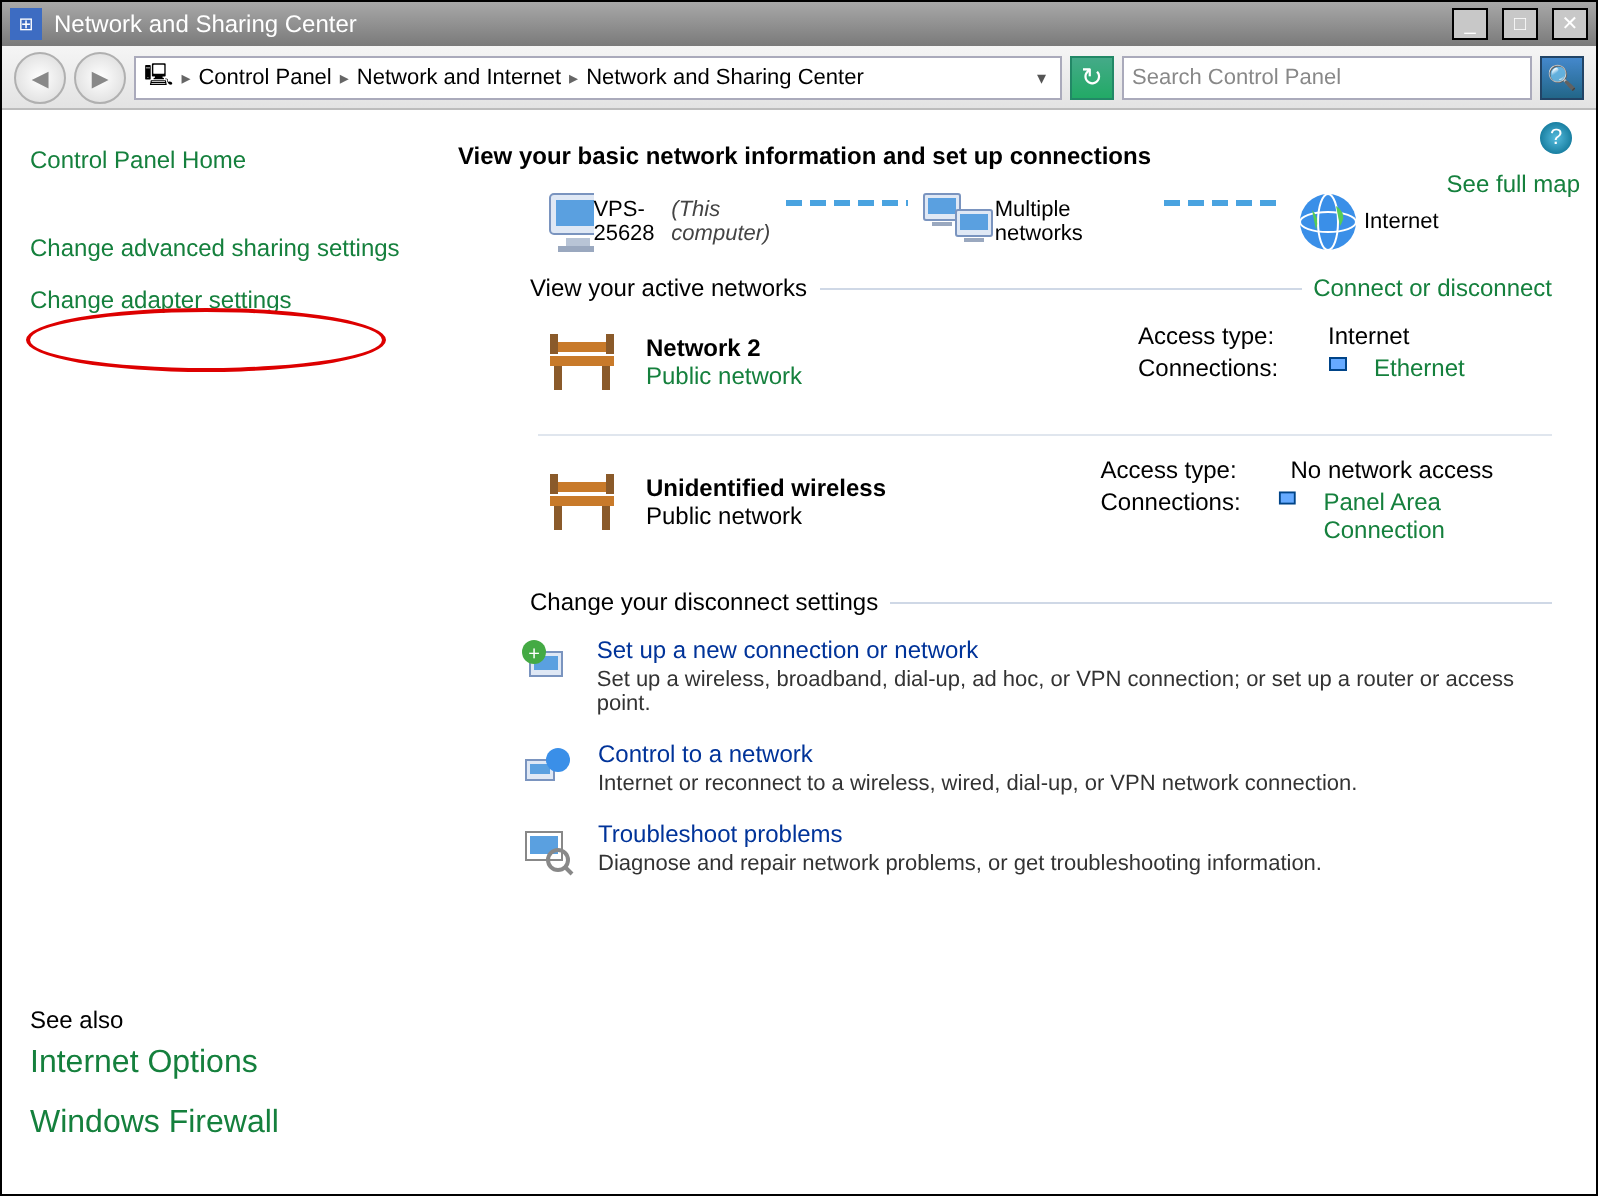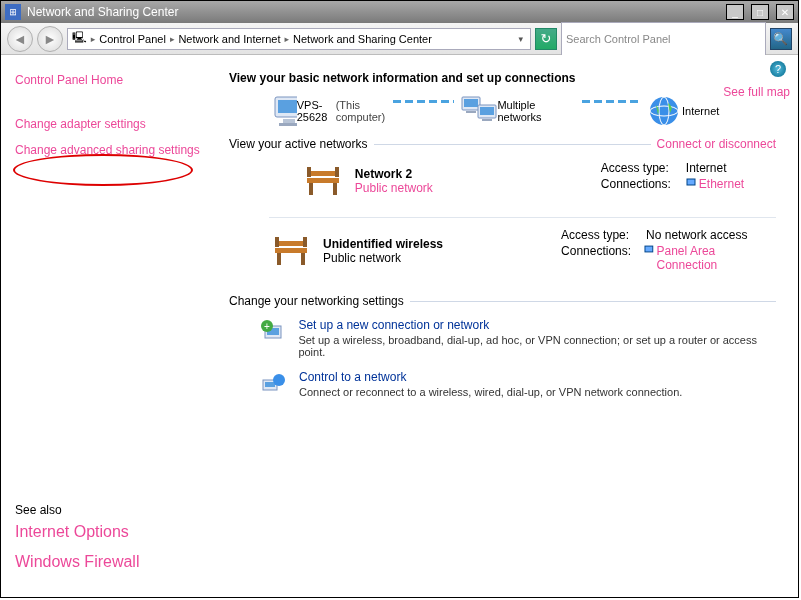--- a/index.html
+++ b/index.html
@@ -8,44 +8,44 @@
 .titlebar { height: 22px; background: linear-gradient(#a8a8a8, #7a7a7a); display: flex; align-items: center; padding: 0 4px; color: #fff; gap: 6px; }
 .titlebar .icon { width: 16px; height: 16px; background: #3d6cc2; display: flex; align-items: center; justify-content: center; font-size: 9px; }
 .titlebar .title { flex: 1; font-size: 12px; }
 .titlebar .wbtn { width: 18px; height: 16px; border: 1px solid #000; background: #c8c8c8; display: flex; align-items: center; justify-content: center; font-size: 10px; margin-left: 1px; }
 .navbar { height: 32px; background: linear-gradient(#f5f5f5, #e3e3e3); border-bottom: 1px solid #bcbcbc; display: flex; align-items: center; padding: 0 6px; gap: 4px; }
 .navbtn { width: 26px; height: 26px; border-radius: 50%; background: radial-gradient(#fff, #d8d8d8); border: 1px solid #b0b0b0; display: flex; align-items: center; justify-content: center; color: #888; font-size: 14px; }
 .address { flex: 1; height: 22px; background: #fff; border: 1px solid #aab; display: flex; align-items: center; padding: 0 4px; font-size: 11px; gap: 4px; }
 .address .sep { color: #666; font-size: 9px; }
 .address .drop { margin-left: auto; color: #555; font-size: 9px; padding: 0 3px;}
 .refresh { width: 22px; height: 22px; background: linear-gradient(#4a8, #2a6); border: 1px solid #286; display: flex; align-items: center; justify-content: center; color: #fff; font-size: 13px; }
-.search { width: 205px; height: 22px; background: #fff; border: 1px solid #aab; display: flex; align-items: center; padding: 16px 4px; font-size: 11px; color: #888; }
+.search { width: 205px; height: 22px; background: #fff; border: 1px solid #aab; display: flex; align-items: center; padding: 4px 4px; font-size: 11px; color: #888; }
 .searchbtn { width: 22px; height: 22px; background: linear-gradient(#48c, #268); border: 1px solid #246; display: flex; align-items: center; justify-content: center; color: #fff; font-size: 12px; }
 .body { flex: 1; display: flex; background: #fff; position: relative; }
 .sidebar { width: 220px; padding: 18px 14px; }
-.link { color: #ec4899; cursor: pointer; font-size: 12px; margin-bottom: 12px; display: block; }
+.link { color: #15803d; cursor: pointer; font-size: 12px; margin-bottom: 12px; display: block; }
 .link.small { font-size: 16px; }
 .sidebar .circle { position: absolute; left: 12px; top: 99px; width: 180px; height: 32px; border: 2px solid #d00; border-radius: 50%/50%; }
 .main { flex: 1; padding: 16px 22px 12px 8px; position: relative; }
 .help { position: absolute; right: 12px; top: 6px; width: 16px; height: 16px; border-radius: 50%; background: radial-gradient(#5bd, #068); color: #fff; font-size: 11px; display: flex; align-items: center; justify-content: center; }
 h3.heading { font-size: 12px; font-weight: bold; margin-bottom: 8px; }
 .mapright { position: absolute; right: 8px; top: 30px; }
 .maprow { display: flex; align-items: center; justify-content: space-between; margin: 0 10px 6px 40px; }
 .node { display: flex; flex-direction: row; align-items: center; font-size: 11px; width: 120px; }
-.node .sub { color: #444; }
+.node .sub { color: #444; font-style: italic; }
 .sep-line { flex: 1; height: 3px; background: repeating-linear-gradient(to right, #4aa3e0 0 8px, transparent 8px 12px); margin: 0 4px 20px 4px; }
 .secthead { display: flex; align-items: center; margin: 8px 0 4px 0; }
-.secthead .label { font-size: 12px; color: #000; margin-right: 6px; white-space: nowrap;}
+.secthead .label { font-size: 12px; color: #000; margin-right: 6px; white-space: nowrap; margin-left: 36px;}
 .secthead .rule { flex: 1; height: 1px; background: #cfd8e6; }
 .secthead .right { margin-left: 6px; }
-.netcard { display: flex; padding: 6px 0 12px 40px; justify-content: center; }
+.netcard { display: flex; padding: 6px 0 12px 40px; }
 .netcard .left { display: flex; gap: 10px; width: 300px; align-items: center;}
 .netcard .title { font-weight: bold; font-size: 12px; }
 .netcard .right { font-size: 12px; }
-.netcard .right .row { display: flex; margin-bottom: 2px; }
+.netcard .right .row { display: flex; margin-bottom: 2px; gap: 10px; }
 .netcard .right .lbl { width: 85px; }
 .divider { height: 1px; background: #e0e6ee; margin: 4px 0 4px 40px; }
 .settings { padding: 6px 0 6px 30px; display: flex; gap: 12px; }
 .settings .txt .t1 { color: #003399; font-size: 12px; margin-bottom: 2px; display: block; }
 .settings .txt .t2 { font-size: 11px; color: #333; }
 .seealso { position: absolute; bottom: 14px; left: 14px; }
 .seealso h4 { font-size: 12px; font-weight: normal; margin-bottom: 6px; }
 svg.i { display: block; }
 .port { width:10px; height:10px; display:inline-block; vertical-align:middle; margin-right:3px;}
 </style>
@@ -76,22 +76,22 @@
     </div>
     <div class="refresh">↻</div>
     <div class="search">Search Control Panel</div>
     <div class="searchbtn">🔍</div>
   </div>
 
   <div class="body">
     <div class="sidebar">
       <a class="link">Control Panel Home</a>
       <div style="height:18px"></div>
+      <a class="link">Change advanced sharing settings</a>
       <a class="link">Change adapter settings</a>
-      <a class="link">Change advanced sharing settings</a>
       <div class="circle"></div>
     </div>
 
     <div class="main">
       <div class="help">?</div>
       <h3 class="heading">View your basic network information and set up connections</h3>
       <a class="link mapright">See full map</a>
 
       <div class="maprow">
         <div class="node">
@@ -193,21 +193,21 @@
               <span class="lbl">Connections:</span>
               <svg class="port" viewBox="0 0 10 10">
                 <rect x="1" y="2" width="8" height="6" fill="#6af" stroke="#048"></rect>
               </svg>
               <a class="link" style="display:inline;margin:0">Panel Area Connection</a>
             </div>
         </div>
       </div>
 
       <div class="secthead">
-        <span class="label">Change your networking settings</span>
+        <span class="label">Change your disconnect settings</span>
         <div class="rule"></div>
       </div>
 
       <div class="settings">
         <svg class="i" width="28" height="28">
             <rect x="6" y="8" width="16" height="12" fill="#dfe8f5" stroke="#7a94bf"></rect>
             <rect x="8" y="10" width="12" height="7" fill="#5aa0e0"></rect>
             <circle cx="8" cy="8" r="6" fill="#4a4"></circle>
             <text x="8" y="12" text-anchor="middle" fill="#fff" font-size="10">+</text>
           </svg>
@@ -217,21 +217,33 @@
           </div>
       </div>
       <div class="settings">
         <svg class="i" width="28" height="28">
             <rect x="4" y="10" width="14" height="10" fill="#dfe8f5" stroke="#7a94bf"></rect>
             <rect x="6" y="12" width="10" height="5" fill="#5aa0e0"></rect>
             <circle cx="20" cy="10" r="6" fill="#3a8fe8"></circle>
           </svg>
         <div class="txt">
             <a class="t1">Control to a network</a>
-            <div class="t2">Connect or reconnect to a wireless, wired, dial-up, or VPN network connection.</div>
+            <div class="t2">Internet or reconnect to a wireless, wired, dial-up, or VPN network connection.</div>
+          </div>
+      </div>
+      <div class="settings">
+        <svg class="i" width="28" height="28">
+            <rect x="4" y="6" width="18" height="14" fill="#fff" stroke="#888"></rect>
+            <rect x="6" y="8" width="14" height="9" fill="#5aa0e0"></rect>
+            <circle cx="20" cy="20" r="5" fill="none" stroke="#888" stroke-width="2"></circle>
+            <line x1="23" y1="23" x2="27" y2="27" stroke="#888" stroke-width="2"></line>
+          </svg>
+        <div class="txt">
+            <a class="t1">Troubleshoot problems</a>
+            <div class="t2">Diagnose and repair network problems, or get troubleshooting information.</div>
           </div>
       </div>
     </div>
 
     <div class="seealso">
       <h4>See also</h4>
       <a class="link small">Internet Options</a>
       <a class="link small">Windows Firewall</a>
     </div>
   </div>

